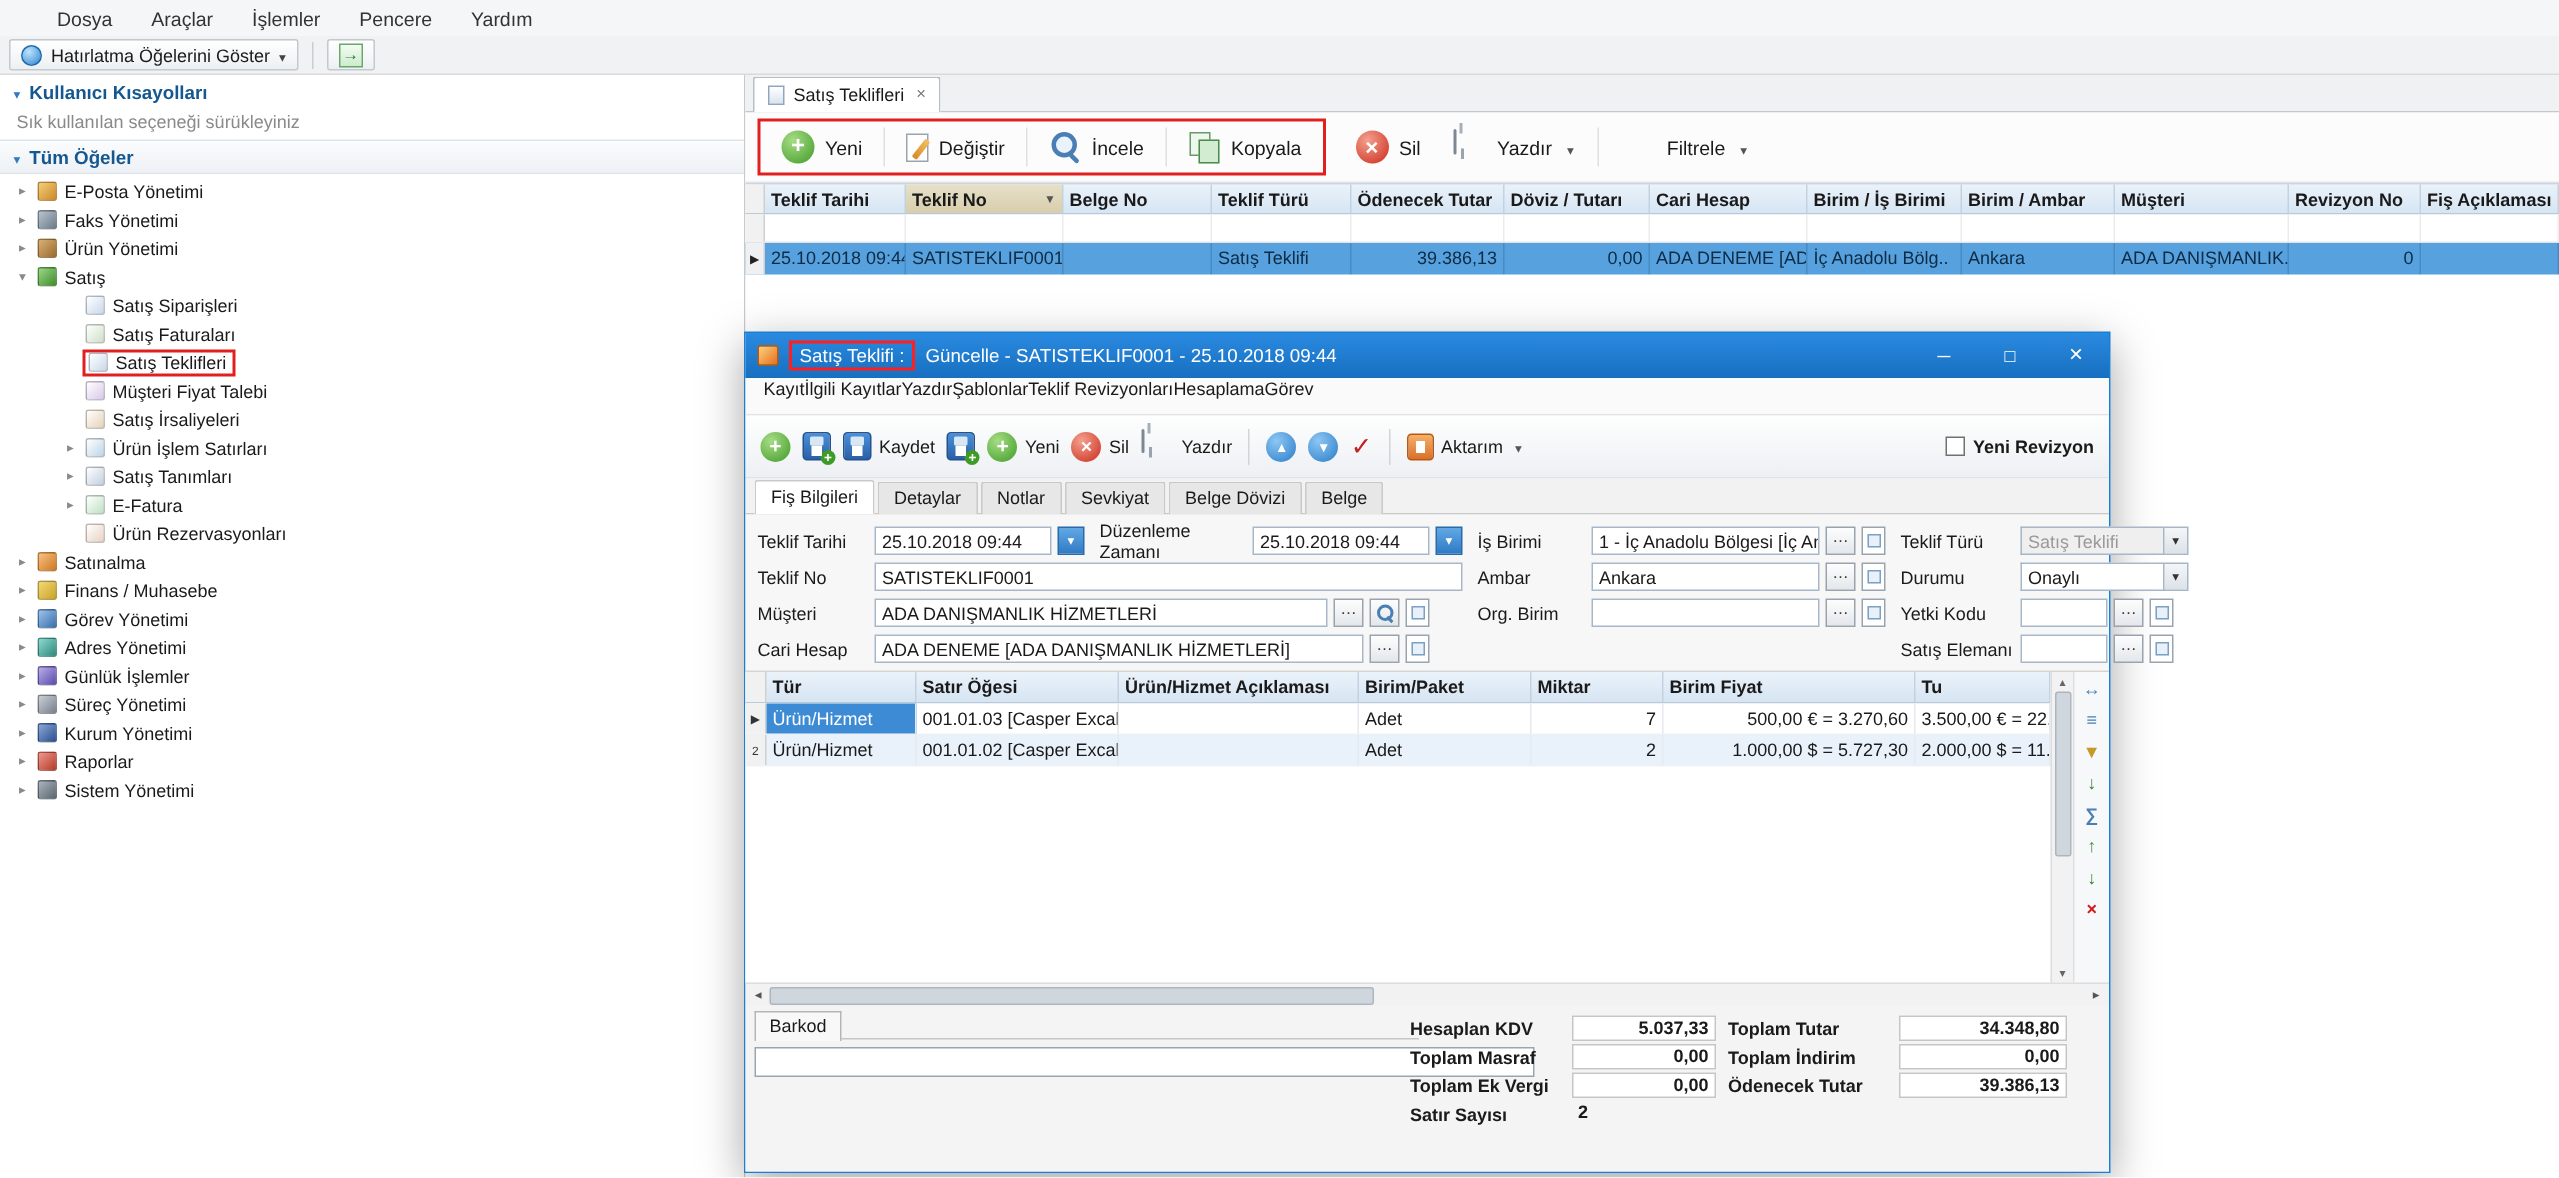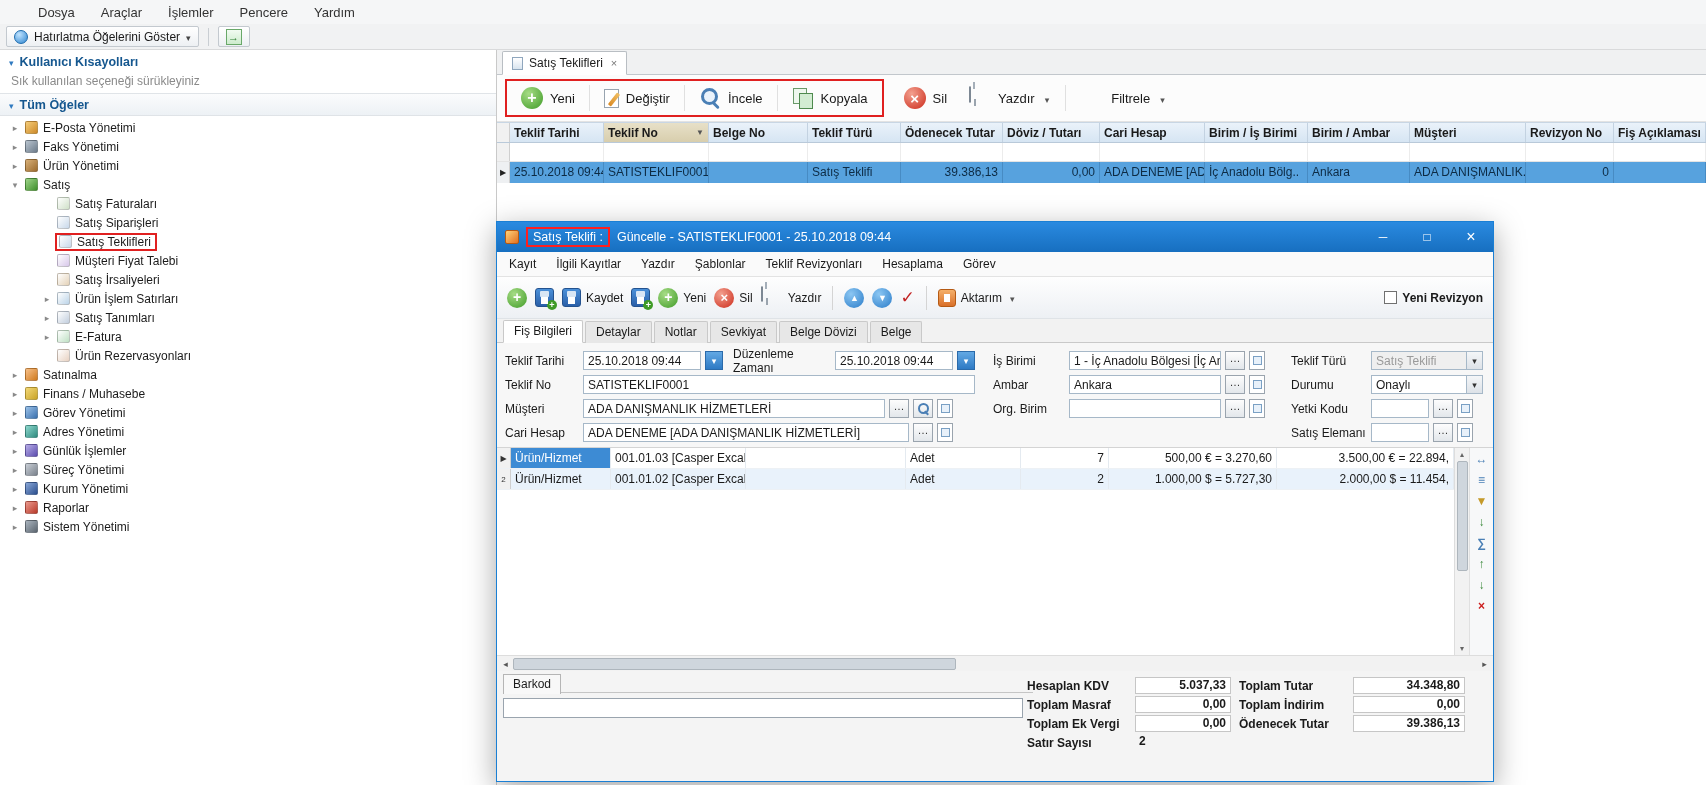--- a/index.html
+++ b/index.html
@@ -73,30 +73,30 @@
   .mfilter { display:flex; height:19px; border-bottom:1px solid #e4e4e4; background:#fff; }
   .mfc { border-right:1px solid #ececec; }
   .mrow { display:flex; height:21px; background:#57a2de; color:#0d2b44; }
   .mrow .mind { background:#eef0f2; }
   .mdc { padding:0 4px; line-height:20px; border-right:1px solid rgba(20,60,100,.22); white-space:nowrap; overflow:hidden; }
   .num { text-align:right; }
   .mc0{width:94px}.mc1{width:105px}.mc2{width:99px}.mc3{width:93px}.mc4{width:102px}.mc5{width:97px}
   .mc6{width:105px}.mc7{width:103px}.mc8{width:102px}.mc9{width:116px}.mc10{width:88px}.mc11{flex:1}
 
   
-  .dialog { position:absolute; left:496px; top:221px; width:998px; height:561px; background:#f4f4f4; border:1px solid #1a7fd4; box-shadow:0 8px 28px rgba(0,0,0,.35); display:flex; flex-direction:column; z-index:10; }
+  .dialog { position:absolute; left:496px; top:221px; width:911px; height:561px; background:#f4f4f4; border:1px solid #1a7fd4; box-shadow:0 8px 28px rgba(0,0,0,.35); display:flex; flex-direction:column; z-index:10; }
   .dtitle { height:30px; background:linear-gradient(#2a8ae0,#176fc0); display:flex; align-items:center; color:#fff; padding-left:8px; gap:7px; flex:none; }
   .dtitle-ic { width:14px; height:14px; border-radius:2px; background:linear-gradient(135deg,#ffd27a,#e2701f); border:1px solid #b55a14; flex:none; }
   .hl-title { border:2px solid #ff1f1f; padding:1px 5px; font-size:12.5px; }
   .dtitle-rest { font-size:12.5px; }
   .wbtns { margin-left:auto; display:flex; height:100%; }
   .wb { width:44px; display:flex; align-items:center; justify-content:center; font-size:12px; color:#fff; }
   .wb.close { font-size:16px; }
 
-  .dmenu { height:25px; background:#fafafa; border-bottom:1px solid #e3e3e3; display:flex; align-items:center; gap:20px; padding:0 12px; flex:none; }
+  .dmenu { height:25px; background:#fafafa; border-bottom:1px solid #e3e3e3; display:flex; align-items:flex-start; padding:0 12px; flex:none; }
 
   .dtoolbar { height:42px; background:linear-gradient(#fefefe,#edf0f4); border-bottom:1px solid #dfe3e7; display:flex; align-items:center; padding:0 10px; gap:8px; flex:none; }
   .tbtn { display:flex; align-items:center; gap:5px; font-size:12px; cursor:default; }
   .tsep { width:1px; height:24px; background:#d4d4d4; margin:0 3px; }
   .ci { width:20px; height:20px; border-radius:50%; display:inline-flex; align-items:center; justify-content:center; color:#fff; font-weight:bold; flex:none; }
   .ci.green { background:radial-gradient(circle at 35% 30%,#a6dc85,#3f9b27); }
   .ci.green::after { content:"+"; font-size:14px; margin-top:-1px; }
   .ci.red { background:radial-gradient(circle at 35% 30%,#f3a08f,#cc2a1a); }
   .ci.red::after { content:"×"; font-size:13px; }
   .ci.bup { background:radial-gradient(circle at 35% 30%,#8cc7f3,#2a7cc9); }
@@ -229,27 +229,27 @@
         <span class="ticon" style="background:linear-gradient(135deg,#d8b078,#9c6b2e)"></span>
         <span>Ürün Yönetimi</span>
       </div>
       <div class="trow lvl0">
         <span class="texp">▾</span>
         <span class="ticon" style="background:linear-gradient(135deg,#9ed489,#3f8f2c)"></span>
         <span>Satış</span>
       </div>
       <div class="trow lvl1">
         <span class="texp"></span>
+        <span class="ticon" style="background:linear-gradient(135deg,#ffffff,#c8d8ea)"></span>
+        <span>Satış Siparişleri</span>
+      </div>
+      <div class="trow lvl1">
+        <span class="texp"></span>
         <span class="ticon" style="background:linear-gradient(135deg,#ffffff,#cfe0c8)"></span>
         <span>Satış Faturaları</span>
-      </div>
-      <div class="trow lvl1">
-        <span class="texp"></span>
-        <span class="ticon" style="background:linear-gradient(135deg,#ffffff,#c8d8ea)"></span>
-        <span>Satış Siparişleri</span>
       </div>
       <div class="trow lvl1">
         <span class="texp"></span>
         <span class="hl">
           <span class="ticon" style="background:linear-gradient(135deg,#ffffff,#c8d8ea)"></span>
           <span>Satış Teklifleri</span>
         </span>
       </div>
       <div class="trow lvl1">
         <span class="texp"></span>
@@ -595,20 +595,30 @@
           <span class="flabel w4">Satış Elemanı</span>
           <input class="finput" style="width: 58px;" value="">
           <span class="ebtn"></span>
           <span class="sbtn"></span>
         </div>
       </div>
     </div>
 
     <div class="dgrid-region">
       <div class="dgrid">
+        <div class="dghead">
+          <div class="dind"></div>
+          <div class="dhc dc0">Tür</div>
+          <div class="dhc dc1">Satır Öğesi</div>
+          <div class="dhc dc2">Ürün/Hizmet Açıklaması</div>
+          <div class="dhc dc3">Birim/Paket</div>
+          <div class="dhc dc4 num">Miktar</div>
+          <div class="dhc dc5 num">Birim Fiyat</div>
+          <div class="dhc dc6 num">Tu</div>
+        </div>
         <div class="dgrow">
           <div class="dind">▶</div>
           <div class="ddc dc0 focuscell">Ürün/Hizmet</div>
           <div class="ddc dc1">001.01.03 [Casper Excalibur ...</div>
           <div class="ddc dc2"></div>
           <div class="ddc dc3">Adet</div>
           <div class="ddc dc4 num">7</div>
           <div class="ddc dc5 num">500,00 € = 3.270,60</div>
           <div class="ddc dc6 num">3.500,00 € = 22.894,</div>
         </div>

